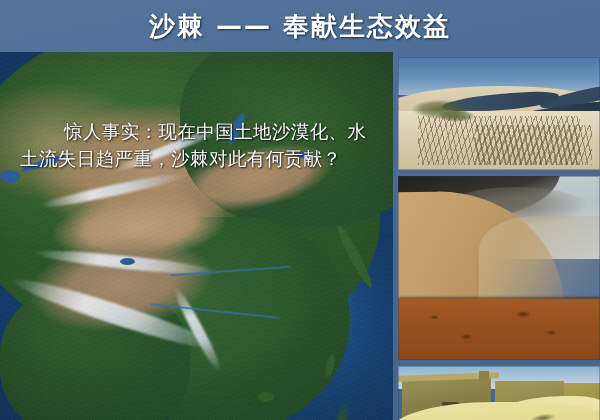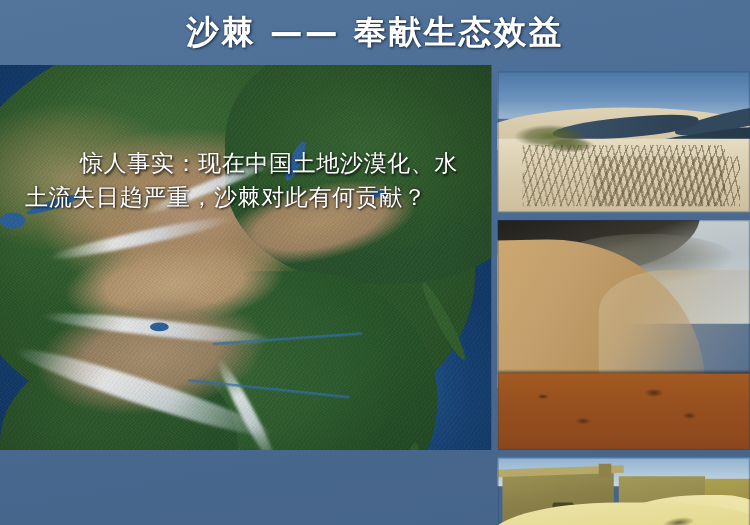--- a/index.html
+++ b/index.html
@@ -43,21 +43,21 @@
     white-space: nowrap;
     text-shadow: 1px 1px 2px rgba(20,38,60,0.85), 0 0 1px rgba(20,38,60,0.9);
   }
 
   
   .map-panel {
     position: absolute;
     left: 0;
     top: 52px;
     width: 393px;
-    height: 308px;
+    height: 368px;
     overflow: hidden;
     background: #1d4f86;
   }
   .map-canvas {
     position: absolute;
     inset: 0;
   }
   
   .map-ocean {
     position: absolute;

